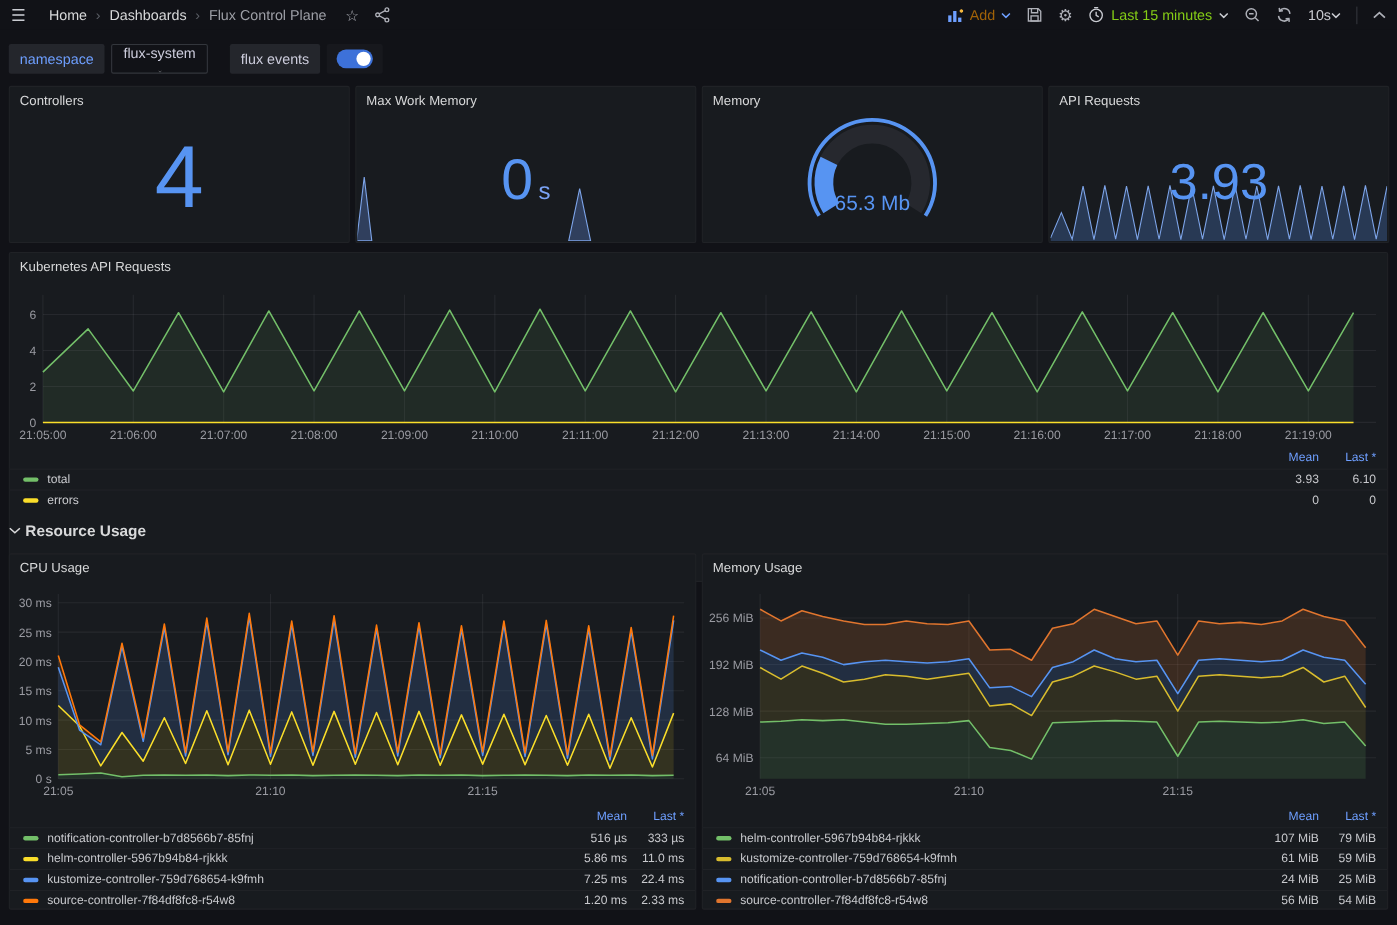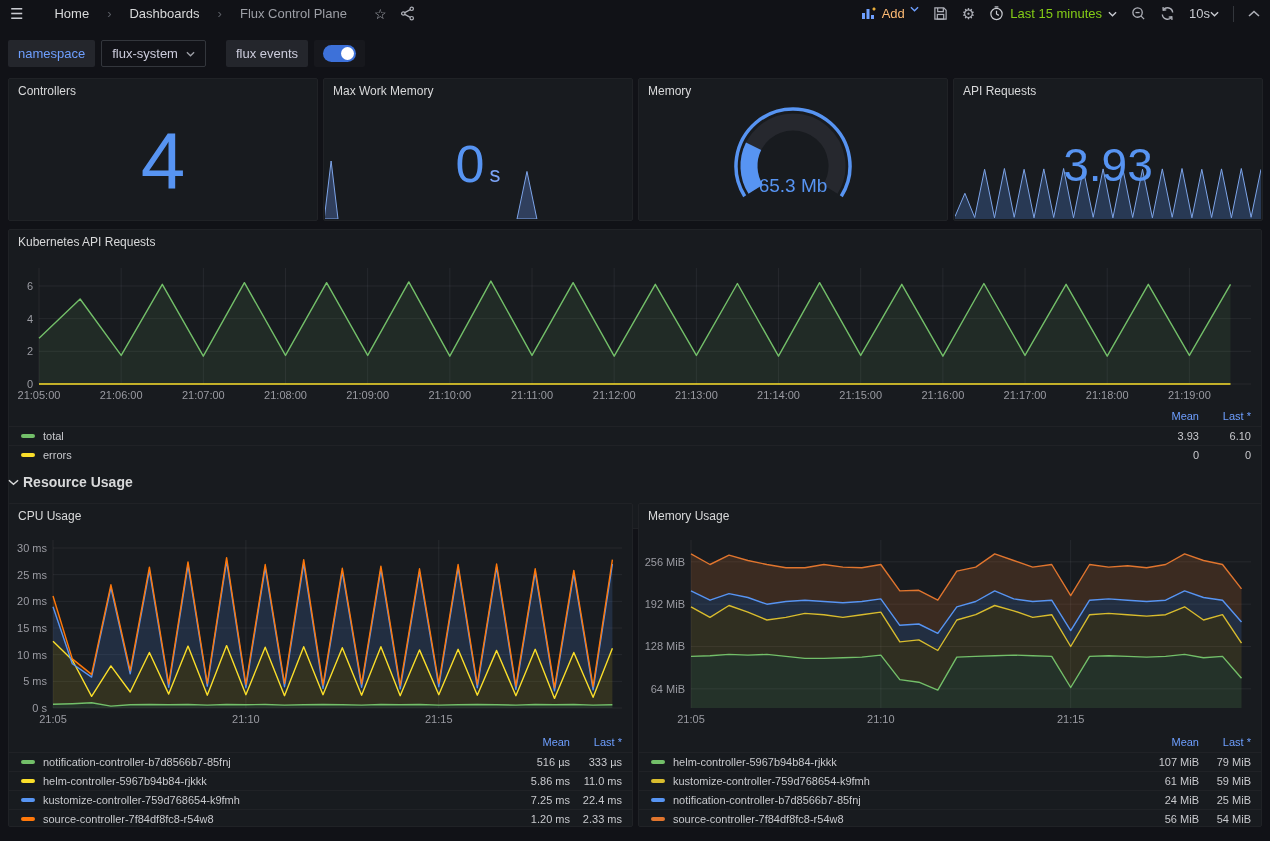--- a/index.html
+++ b/index.html
@@ -8,39 +8,39 @@
   #app { position:relative; width:1270px; height:841px; }
 
   
   .topnav { position:absolute; top:0; left:0; right:0; height:27px;
     display:flex; align-items:center; padding:0 10px; background:#111217; }
   .topnav .left, .topnav .right { display:flex; align-items:center; }
   .topnav .right { margin-left:auto; gap:14px; }
   .icon-btn { display:flex; align-items:center; justify-content:center;
     color:#aeb0b8; cursor:pointer; background:none; border:none; }
   .hamburger { font-size:15px; color:#c9cbd1; margin-right:16px; }
-  .crumb { font-size:13px; color:#d8d9da; margin:0 15px; cursor:pointer; }
+  .crumb { font-size:13px; color:#d8d9da; margin:0 5px; cursor:pointer; }
   .crumb.current { color:#9d9fa6; }
   .crumb-sep { color:#5a5d64; font-size:13px; margin:0 3px; }
   .nav-glyph { font-size:14px; color:#aeb0b8; margin-left:12px; }
-  .add-btn { display:flex; align-items:flex-start; gap:5px; color:#fdba74;
+  .add-btn { display:flex; align-items:center; gap:5px; color:#a16207;
     font-size:13px; font-weight:500; cursor:pointer; }
   .time-btn { display:flex; align-items:center; gap:6px; color:#84cc16; font-size:13px; cursor:pointer; }
   .interval { color:#c9cbd1; font-size:13px; display:flex; align-items:center; gap:0; cursor:pointer; }
   .vdiv { width:1px; height:16px; background:#33363c; }
   svg.ic { display:block; }
 
   
   .subnav { position:absolute; top:40px; left:8px; display:flex; align-items:center; gap:6px; }
   .chip { height:27px; display:flex; align-items:center; padding:0 10px;
     background:#24262c; border-radius:2px; font-size:13px; color:#ccccdc; }
   .chip.link { color:#6e9fff; cursor:pointer; }
   .dropdown { height:27px; display:flex; align-items:center; gap:8px; padding:0 10px;
     background:#111217; border:1px solid #33363c; border-radius:2px;
-    font-size:13px; color:#ccccdc; cursor:pointer; margin-right:14px; }
+    font-size:13px; color:#ccccdc; cursor:pointer; margin-right:14px;flex-direction:column; }
   .toggle-wrap { height:27px; display:flex; align-items:center; padding:0 9px;
     background:#17181d; border-radius:2px; cursor:pointer; }
   .toggle { width:33px; height:17px; border-radius:9px; background:#3d71d9; position:relative; }
   .toggle .knob { position:absolute; right:2px; top:2px; width:13px; height:13px;
     border-radius:50%; background:#fff; }
 
   
   .panel { position:absolute; background:#181b1f; border:1px solid #202226; border-radius:2px; }
   .panel-title { position:absolute; top:5px; left:9px; font-size:12px; color:#d8d9da;
     cursor:pointer; z-index:3; }

